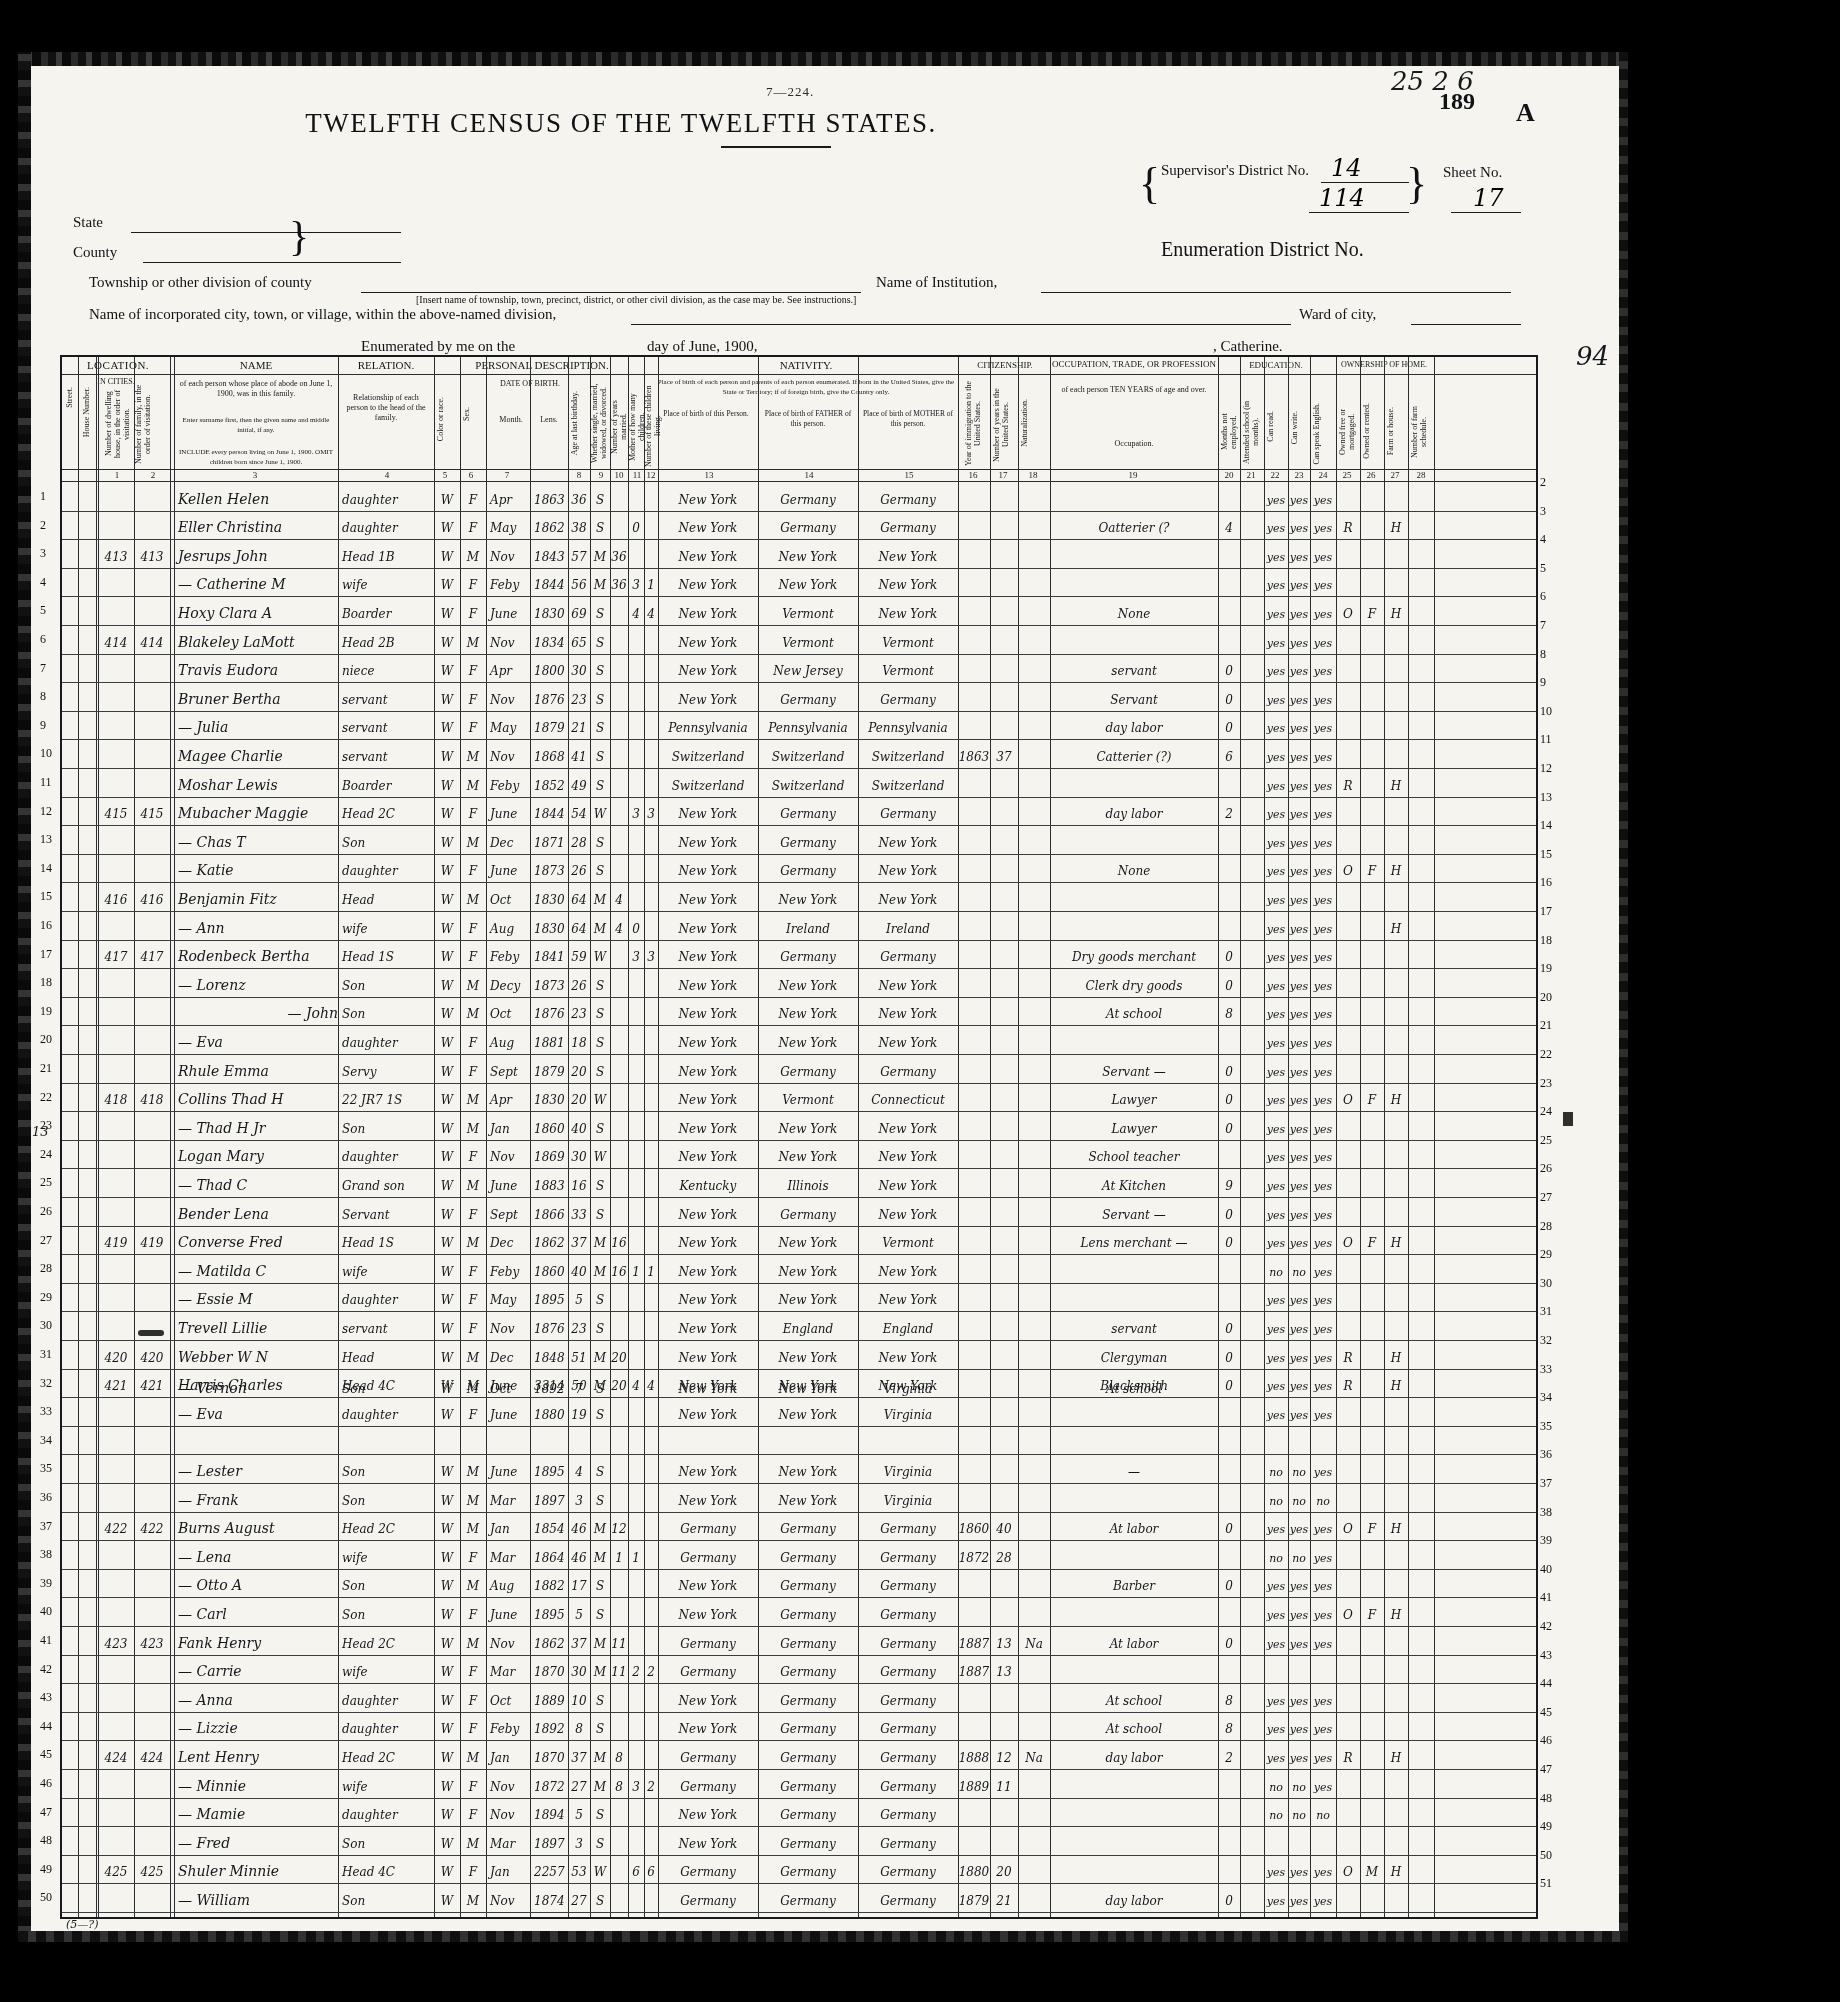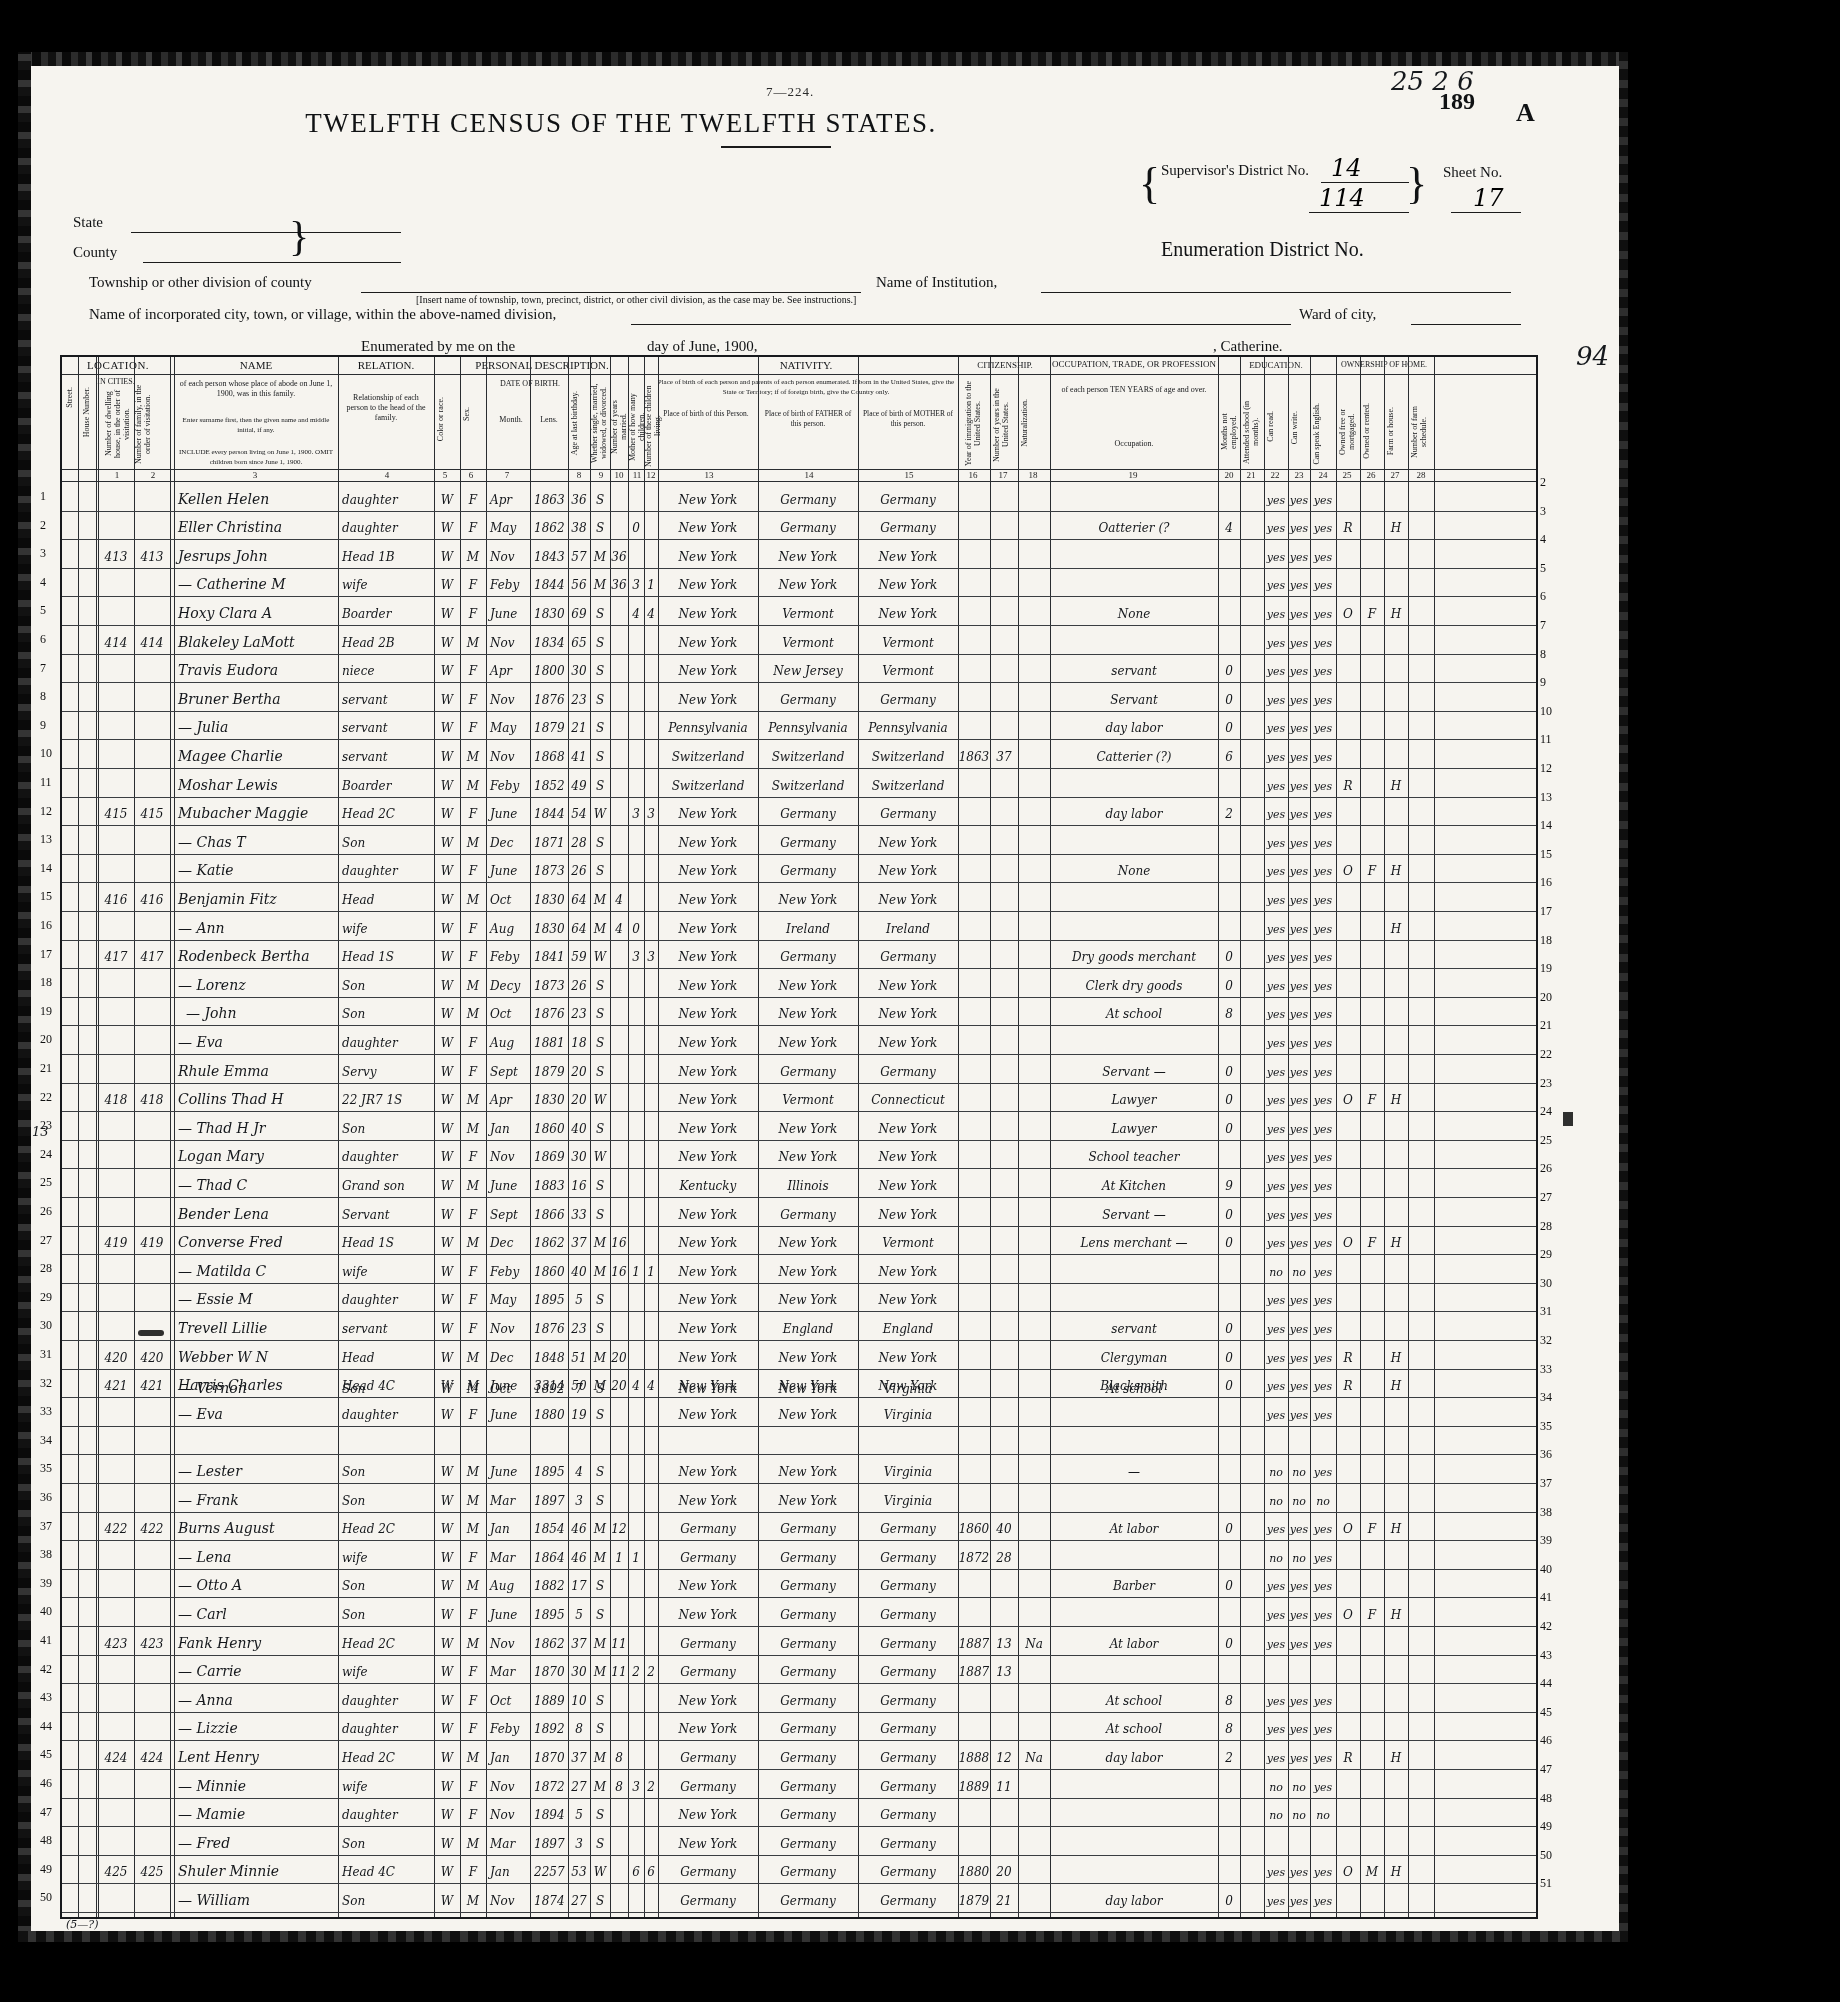--- a/index.html
+++ b/index.html
@@ -644,21 +644,21 @@
             <div class="entry" style="left: 696px; top: 9.6px; width: 100px; font-size: 12px; text-align: center; overflow: hidden;">New York</div>
             <div class="entry" style="left: 796px; top: 9.6px; width: 100px; font-size: 12px; text-align: center; overflow: hidden;">New York</div>
             <div class="entry" style="left: 988px; top: 9.6px; width: 168px; font-size: 12px; text-align: center; overflow: hidden;">Clerk dry goods</div>
             <div class="entry" style="left: 1156px; top: 9.6px; width: 22px; font-size: 12px; text-align: center; overflow: hidden;">0</div>
             <div class="entry" style="left: 1202px; top: 10.6px; width: 24px; font-size: 11px; text-align: center; overflow: hidden;">yes</div>
             <div class="entry" style="left: 1226px; top: 10.6px; width: 22px; font-size: 11px; text-align: center; overflow: hidden;">yes</div>
             <div class="entry" style="left: 1248px; top: 10.6px; width: 26px; font-size: 11px; text-align: center; overflow: hidden;">yes</div>
           </div>
           <div class="rowline" style="top: 668.4px;"></div>
           <div style="position: absolute; left: 0px; top: 640.8px; width: 100%; height: 28.6px;">
-            <div class="entry" style="left: 112px; top: 7.6px; width: 164px; font-size: 14px; text-align: left; padding-left: 12px; box-sizing: border-box; overflow: hidden;">—  John</div>
+            <div class="entry" style="left: 112px; top: 7.6px; width: 164px; font-size: 14px; text-align: right; padding-left: 12px; box-sizing: border-box; overflow: hidden;">—  John</div>
             <div class="entry" style="left: 276px; top: 9.6px; width: 96px; font-size: 12px; text-align: left; padding-left: 4px; box-sizing: border-box; overflow: hidden;">Son</div>
             <div class="entry" style="left: 372px; top: 9.6px; width: 26px; font-size: 12px; text-align: center; overflow: hidden;">W</div>
             <div class="entry" style="left: 398px; top: 9.6px; width: 26px; font-size: 12px; text-align: center; overflow: hidden;">M</div>
             <div class="entry" style="left: 424px; top: 9.6px; width: 44px; font-size: 12px; text-align: left; padding-left: 4px; box-sizing: border-box; overflow: hidden;">Oct</div>
             <div class="entry" style="left: 468px; top: 9.6px; width: 40px; font-size: 12px; text-align: left; padding-left: 4px; box-sizing: border-box; overflow: hidden;">1876</div>
             <div class="entry" style="left: 506px; top: 9.6px; width: 22px; font-size: 12px; text-align: center; overflow: hidden;">23</div>
             <div class="entry" style="left: 528px; top: 9.6px; width: 20px; font-size: 12px; text-align: center; overflow: hidden;">S</div>
             <div class="entry" style="left: 596px; top: 9.6px; width: 100px; font-size: 12px; text-align: center; overflow: hidden;">New York</div>
             <div class="entry" style="left: 696px; top: 9.6px; width: 100px; font-size: 12px; text-align: center; overflow: hidden;">New York</div>
             <div class="entry" style="left: 796px; top: 9.6px; width: 100px; font-size: 12px; text-align: center; overflow: hidden;">New York</div>

